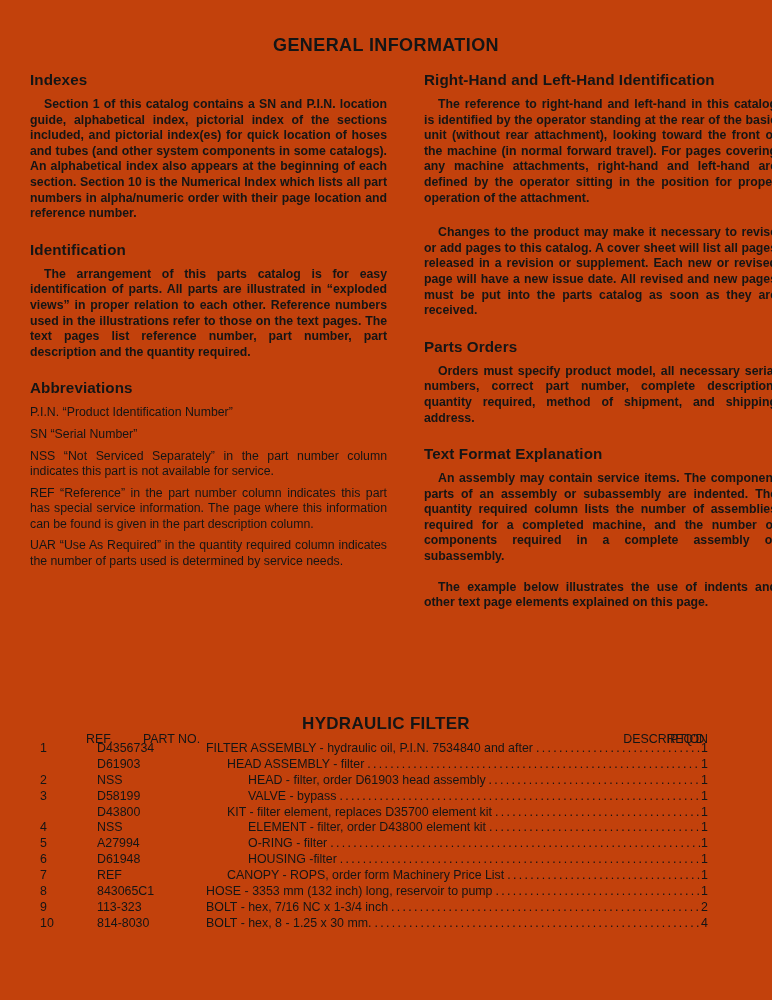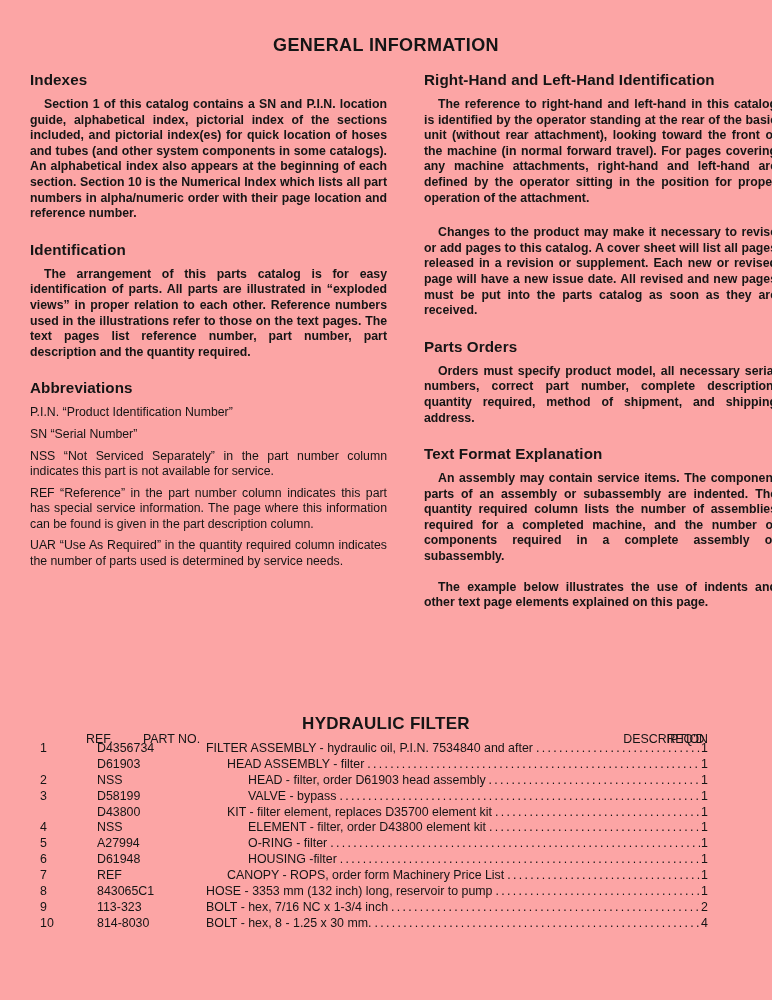--- a/index.html
+++ b/index.html
@@ -1,20 +1,20 @@
 <!DOCTYPE html>
 <html><head>
 <meta charset="utf-8">
 <style>
   html, body { margin: 0; padding: 0; background: #ffffff; }
   .page {
     position: relative;
     width: 772px;
     height: 1000px;
-    background: #fca5a5;
+    background: #c2410c;
     color: #151515;
     font-family: "Liberation Sans", sans-serif;
     overflow: hidden;
   }
   .doc-title {
     position: absolute;
     top: 35px; left: 0; right: 0;
     text-align: center;
     font-size: 18px;
     font-weight: bold;

